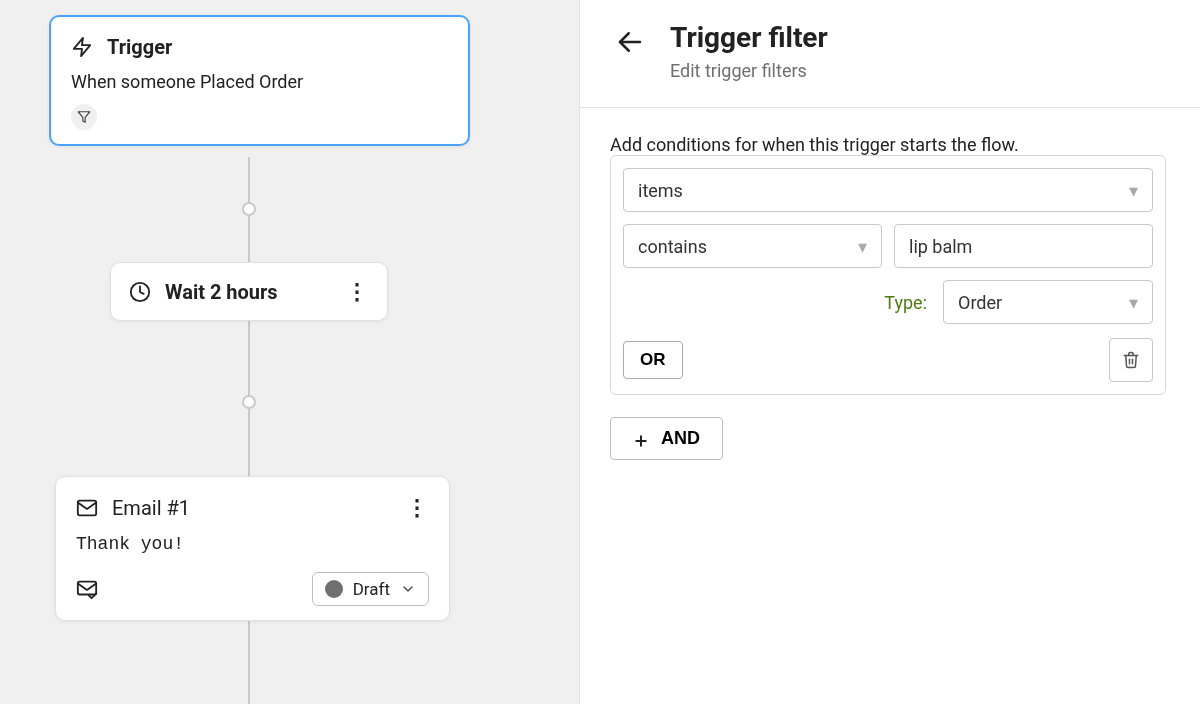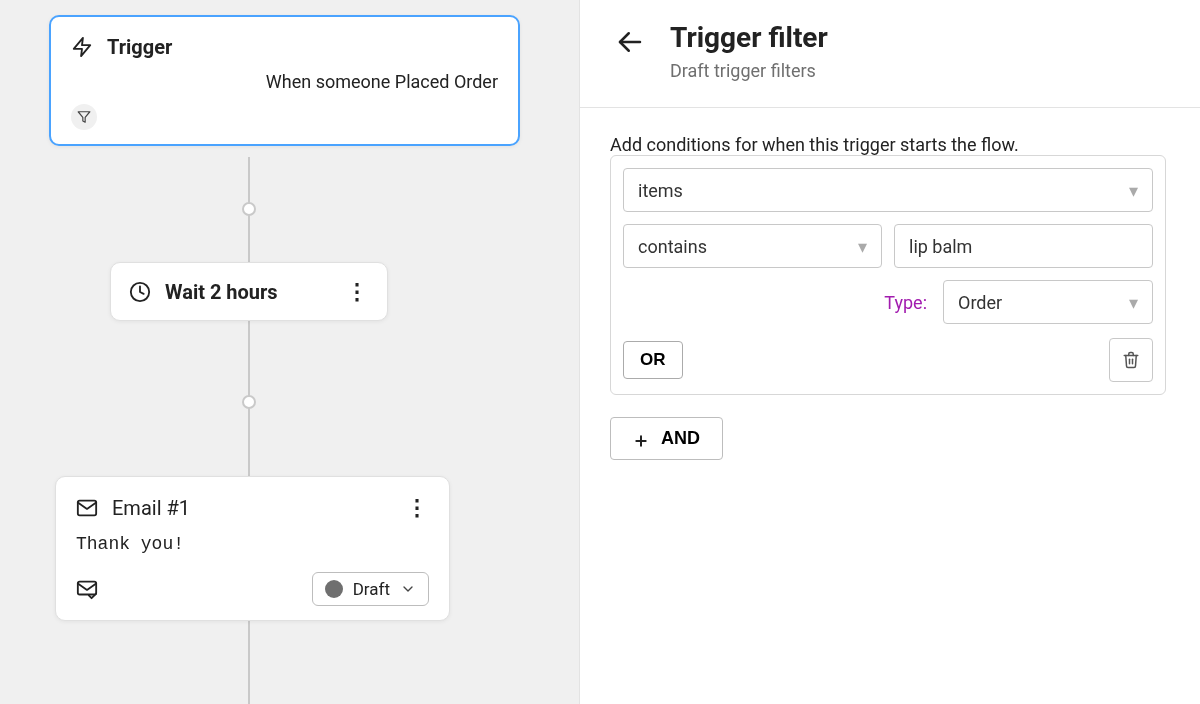--- a/index.html
+++ b/index.html
@@ -161,21 +161,21 @@
   }
   .row { display:flex; gap:12px; margin-top:12px; }
   .half { flex:1; }
   .type-row {
     display:flex;
     align-items:center;
     gap:16px;
     margin-top:12px;
     justify-content:flex-end;
   }
-  .type-lbl { font-size:18px; color:#a21caf;}
+  .type-lbl { font-size:18px; color:#4d7c0f;}
   .type-sel { width:210px; }
 
   .group-actions {
     display:flex;
     align-items:center;
     justify-content:space-between;
     margin-top:14px;
   }
   .or-btn {
     border:1px solid #ababab;
@@ -209,21 +209,21 @@
   }
 </style>
 </head>
 <body>
 
 <div class="canvas">
   <div class="flowline"></div>
   <div class="flowdot" style="top:202px;"></div>
   <div class="flowdot" style="top:395px;"></div>
 
-  <div class="node selected" style="left:49px; top:15px; width:471px;text-align:right;">
+  <div class="node selected" style="left:49px; top:15px; width:421px;">
     <div class="node-header">
       <span class="icon">
         <svg width="22" height="22" viewBox="0 0 24 24" fill="none" stroke="#222" stroke-width="2" stroke-linecap="round" stroke-linejoin="round">
             <polygon points="13 2 3 14 12 14 11 22 21 10 12 10 13 2"></polygon>
           </svg>
       </span>
       <span>Trigger</span>
     </div>
     <div class="node-body">When someone Placed Order</div>
     <div class="chip-circle">
@@ -282,21 +282,21 @@
 <div class="panel">
   <div class="panel-header">
     <div class="back-btn">
       <svg width="30" height="30" viewBox="0 0 24 24" fill="none" stroke="#222" stroke-width="2" stroke-linecap="round" stroke-linejoin="round">
           <line x1="20" y1="12" x2="4" y2="12"></line>
           <polyline points="11 19 4 12 11 5"></polyline>
         </svg>
     </div>
     <div>
       <div class="panel-title">Trigger filter</div>
-      <div class="panel-sub">Draft trigger filters</div>
+      <div class="panel-sub">Edit trigger filters</div>
     </div>
   </div>
 
   <div class="panel-body">
     <div class="instr">Add conditions for when this trigger starts the flow.</div>
 
     <div class="cond-group">
       <div class="select-like">
         <span>items</span>
         <span class="select-caret">▾</span>

